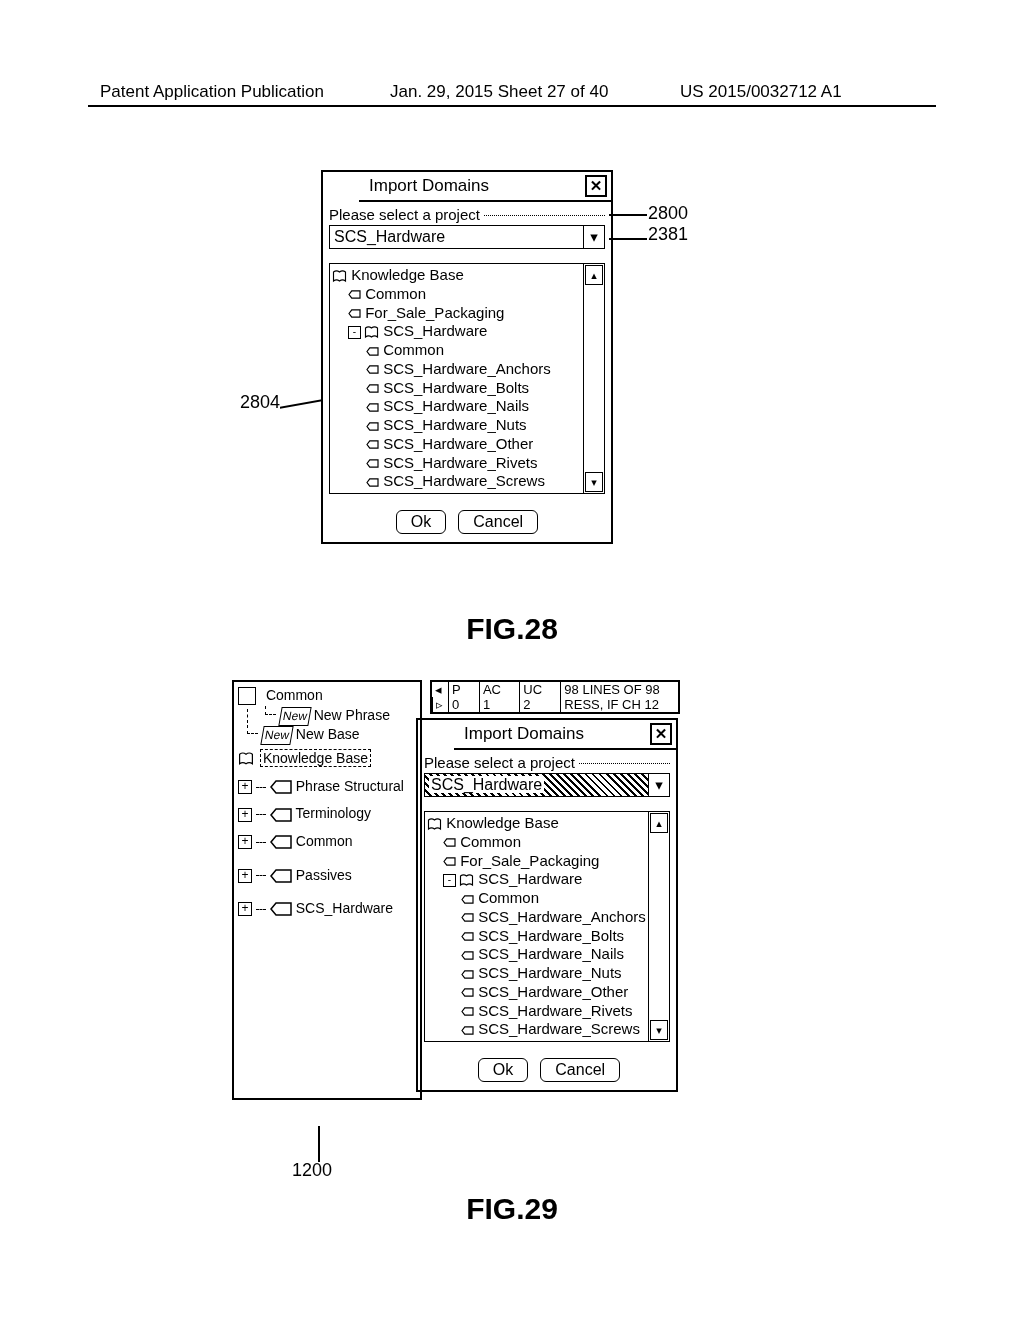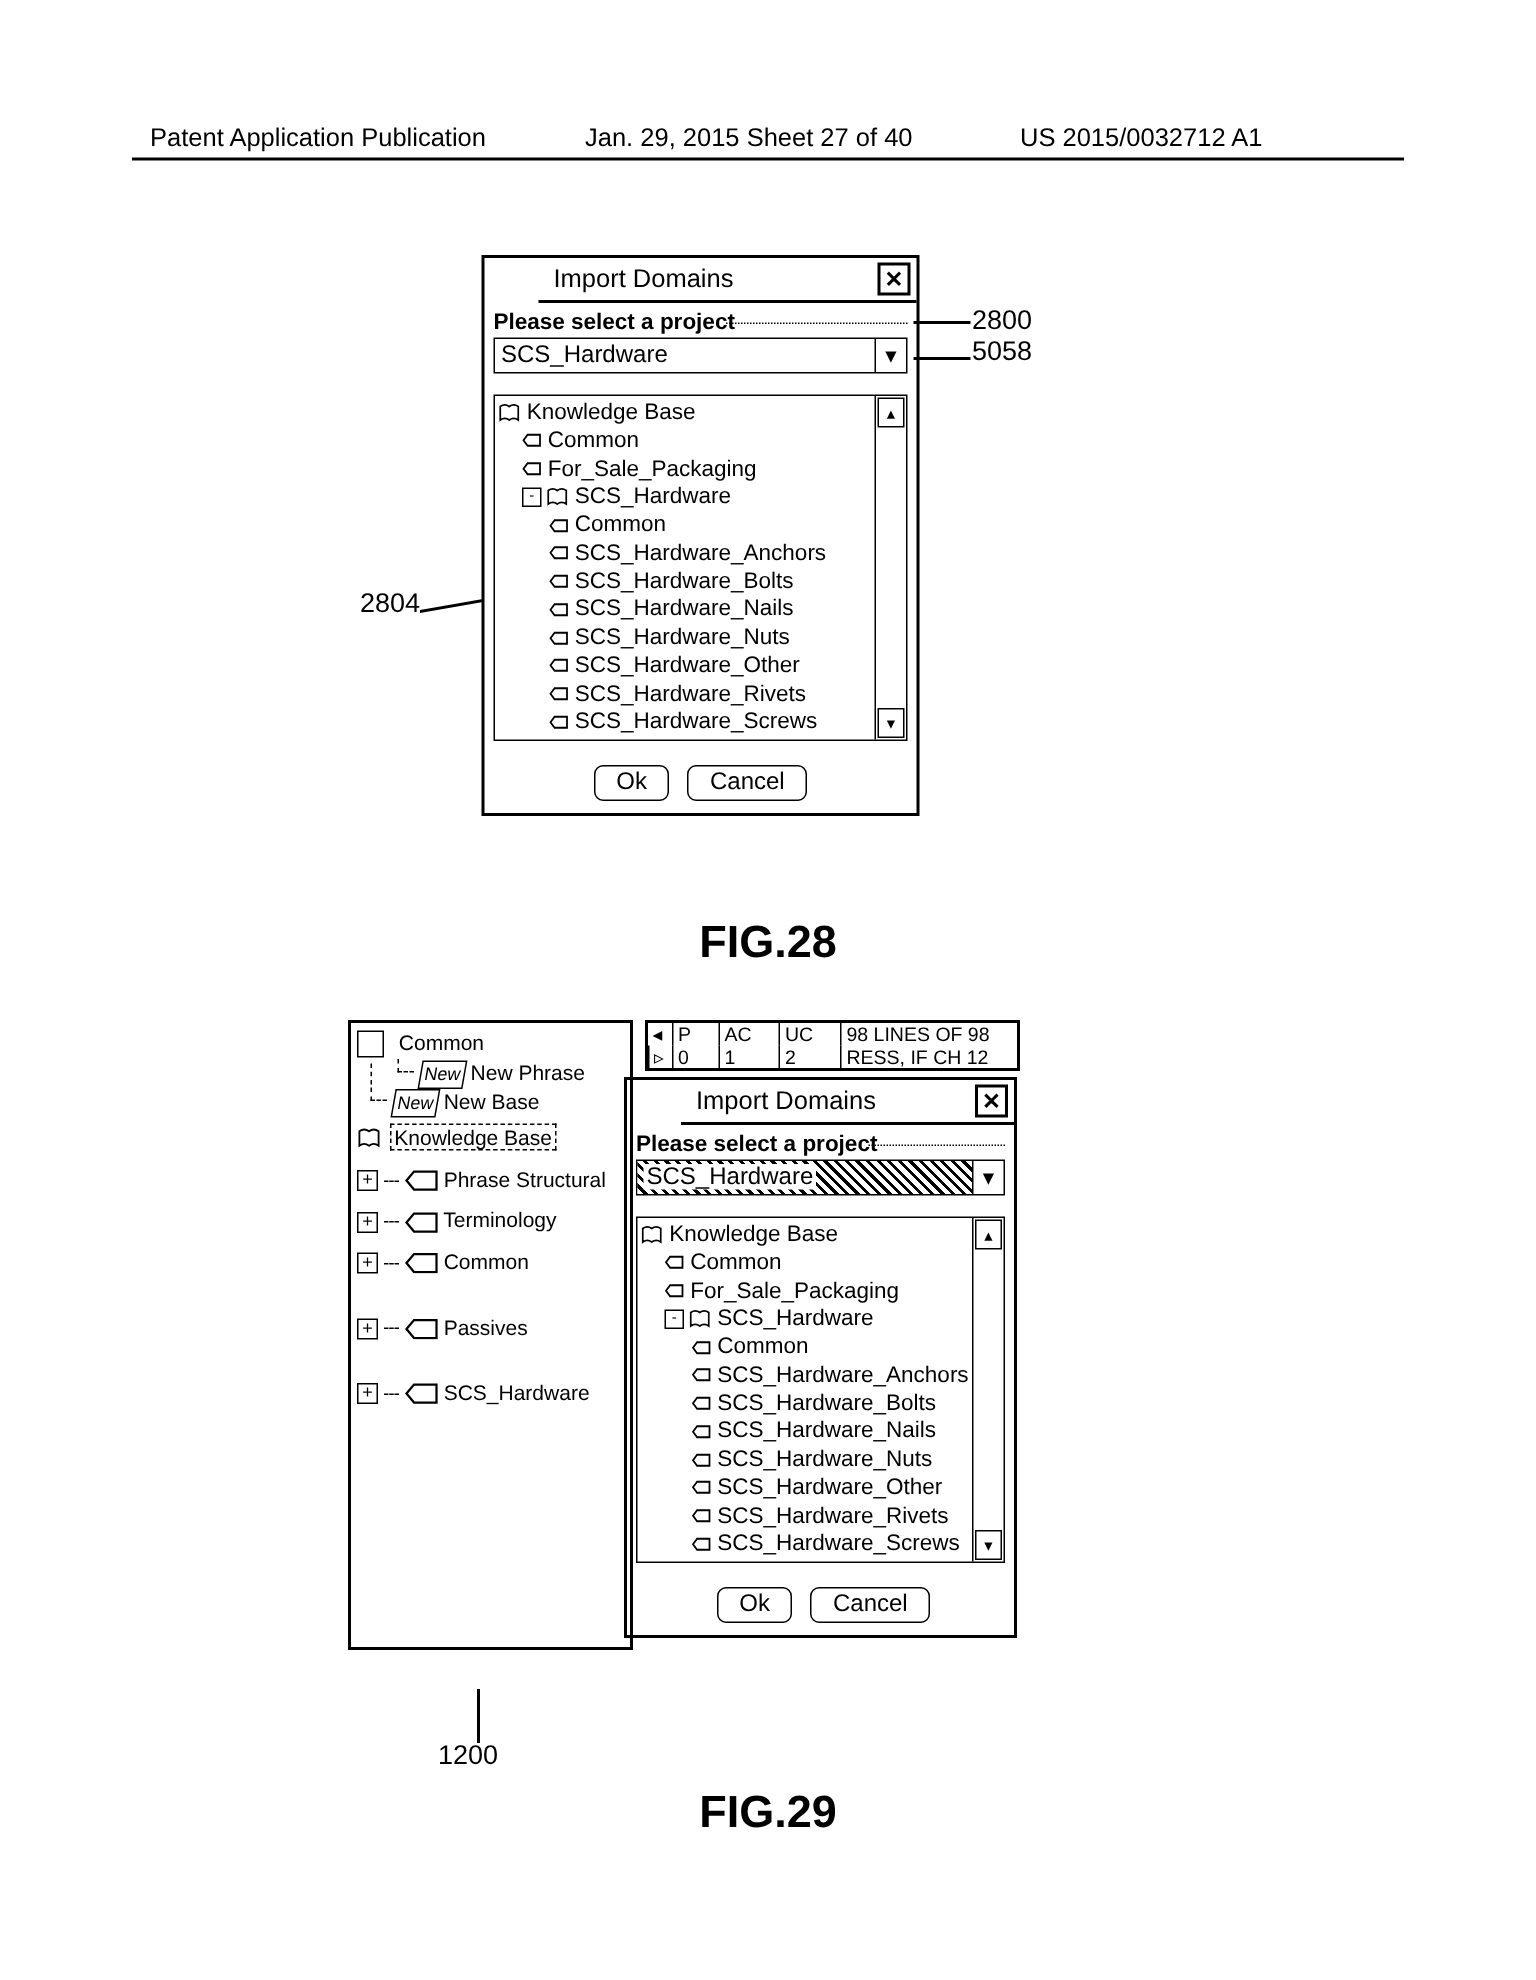--- a/index.html
+++ b/index.html
@@ -41,21 +41,21 @@
 .closebox {
   width: 18px; height: 18px;
   border: 2px solid #000;
   display: flex; align-items: center; justify-content: center;
   font-size: 15px; font-weight: bold;
   cursor: pointer;
 }
 .section {
   padding: 4px 6px 8px 6px;
 }
-.dotted-line { position: relative; font-weight: bold; }
+.dotted-line { position: relative; }
 .dotted-line::after {
   content: "";
   position: absolute;
   top: 9px;
   right: 0;
   left: 155px;
   border-top: 1px dotted #000;
 }
 .select-row {
   display: flex;
@@ -307,21 +307,21 @@
       </div>
     </div>
     <div class="buttons">
       <div class="btn">Ok</div>
       <div class="btn">Cancel</div>
     </div>
   </div>
 </div>
 <div class="callout c2800">2800</div>
 <div class="c2800-line"></div>
-<div class="callout c2802">5058</div>
+<div class="callout c2802">2381</div>
 <div class="c2802-line"></div>
 <div class="callout c2804">2804</div>
 <div class="c2804-line"></div>
 <div class="figlabel figlabel28">FIG.28</div>
 
 <div class="fig29-wrap" style="width:450px;">
 
   <div class="left-panel" style="height:408px;">
     <div>
       <span class="special-box"></span>
@@ -347,21 +347,21 @@
     <div id="lefttree" style="margin-top:6px;">
         <div class="row" style="margin:8px 0;"><span class="plusbox">+</span><span class="treeconn"></span> <svg class="tag-svg" width="22" height="14" viewBox="0 0 22 14">
             <path d="M1 7 L6 1 H21 V13 H6 Z" fill="none" stroke="#000" stroke-width="1.5"></path>
           </svg> Phrase Structural</div>
         <div class="row" style="margin:8px 0;"><span class="plusbox">+</span><span class="treeconn"></span> <svg class="tag-svg" width="22" height="14" viewBox="0 0 22 14">
             <path d="M1 7 L6 1 H21 V13 H6 Z" fill="none" stroke="#000" stroke-width="1.5"></path>
           </svg> Terminology</div>
         <div class="row" style="margin:8px 0;"><span class="plusbox">+</span><span class="treeconn"></span> <svg class="tag-svg" width="22" height="14" viewBox="0 0 22 14">
             <path d="M1 7 L6 1 H21 V13 H6 Z" fill="none" stroke="#000" stroke-width="1.5"></path>
           </svg> Common</div>
-        <div class="row" style="margin:24px 0;"><span class="plusbox">+</span><span class="treeconn"></span> <svg class="tag-svg" width="22" height="14" viewBox="0 0 22 14">
+        <div class="row" style="margin:14px 0;"><span class="plusbox">+</span><span class="treeconn"></span> <svg class="tag-svg" width="22" height="14" viewBox="0 0 22 14">
             <path d="M1 7 L6 1 H21 V13 H6 Z" fill="none" stroke="#000" stroke-width="1.5"></path>
           </svg> Passives</div>
         <div class="row" style="margin:8px 0;"><span class="plusbox">+</span><span class="treeconn"></span> <svg class="tag-svg" width="22" height="14" viewBox="0 0 22 14">
             <path d="M1 7 L6 1 H21 V13 H6 Z" fill="none" stroke="#000" stroke-width="1.5"></path>
           </svg> SCS_Hardware</div>
       </div>
   </div>
 
   <div class="stats-bar">
     <div>◂</div>

